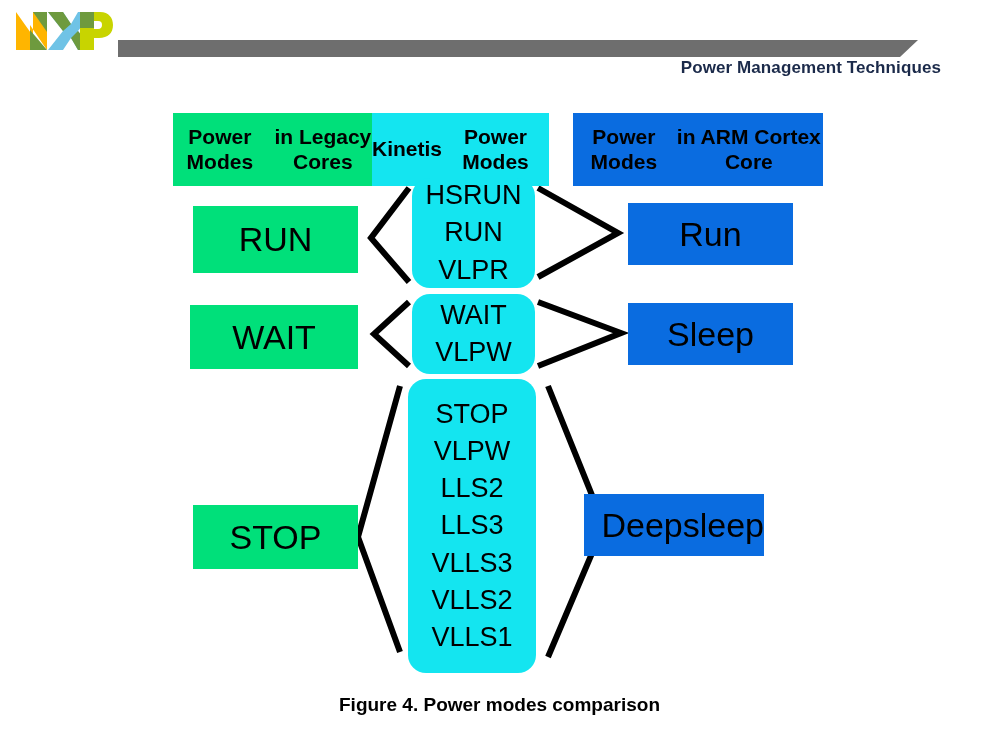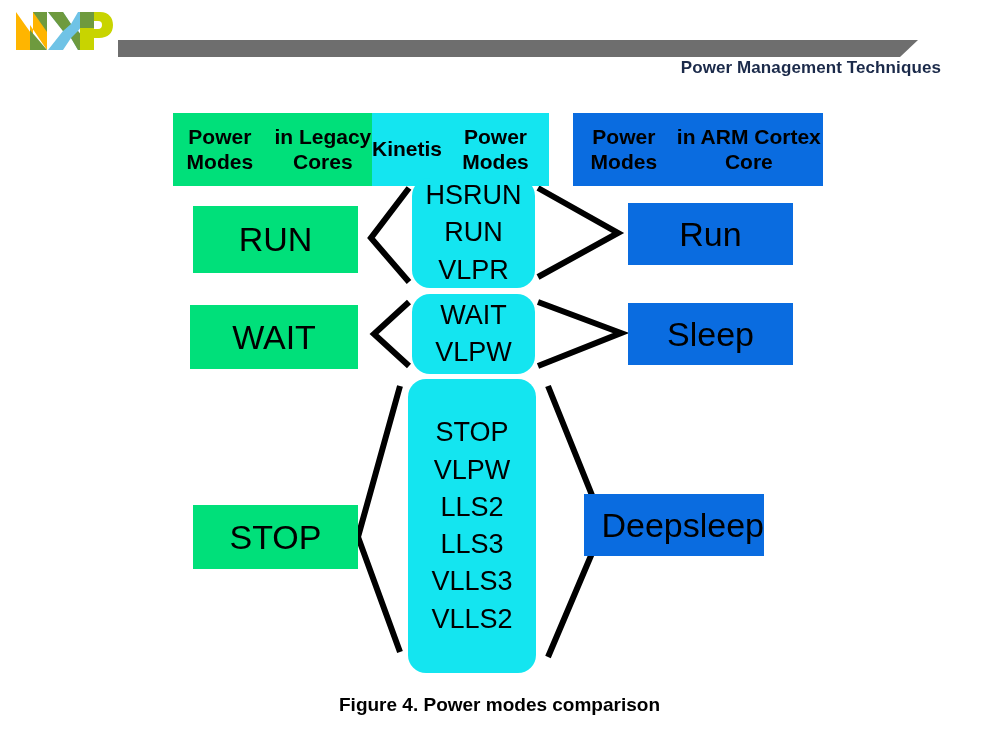--- a/index.html
+++ b/index.html
@@ -210,20 +210,21 @@
       <span>STOP</span>
     </div>
 
     <div class="col-box cyan" style="left:408px; top:379px; width:128px; height:294px;">
       <span class="mode-line">STOP</span>
       <span class="mode-line">VLPW</span>
       <span class="mode-line">LLS2</span>
       <span class="mode-line">LLS3</span>
       <span class="mode-line">VLLS3</span>
       <span class="mode-line">VLLS2</span>
+      <span class="mode-line">VLLS1</span>
     </div>
 
     <div class="side-box blue" style="left:584px; top:494px; width:180px; height:62px;justify-content:flex-end;">
       <span>Deepsleep</span>
     </div>
 
   </div>
 
   <div id="caption">Figure 4. Power modes comparison</div>
 

